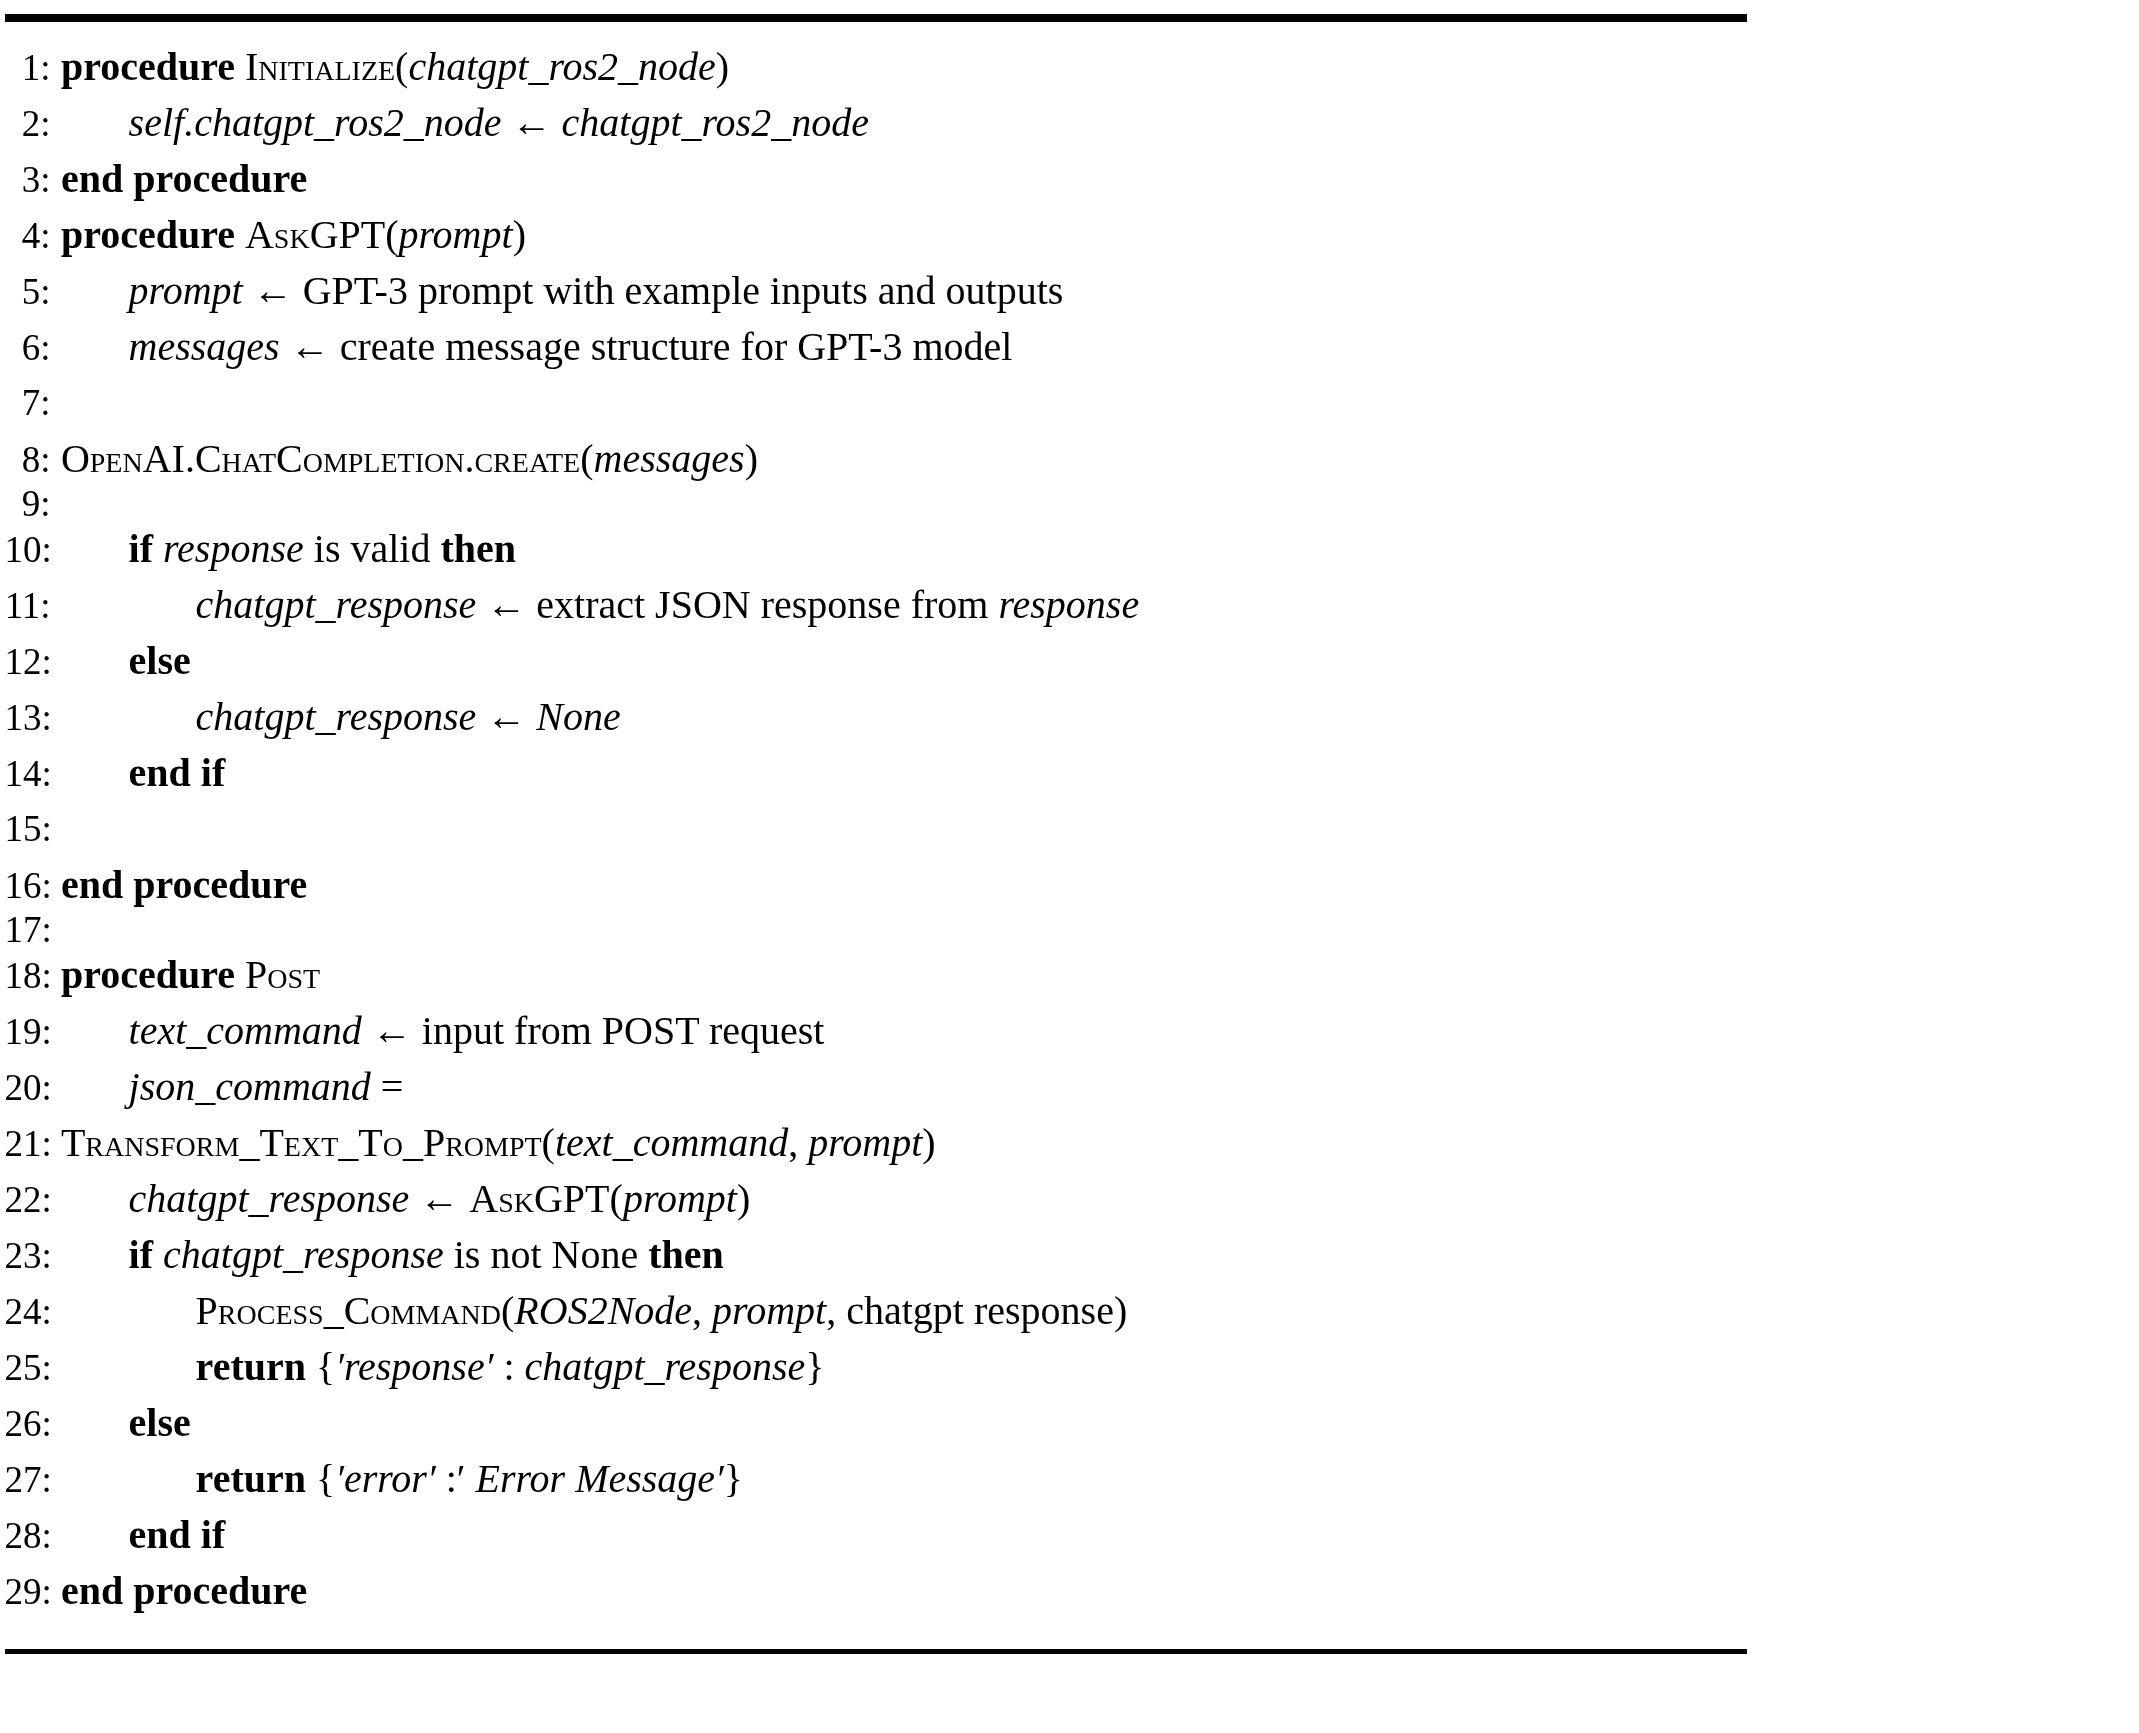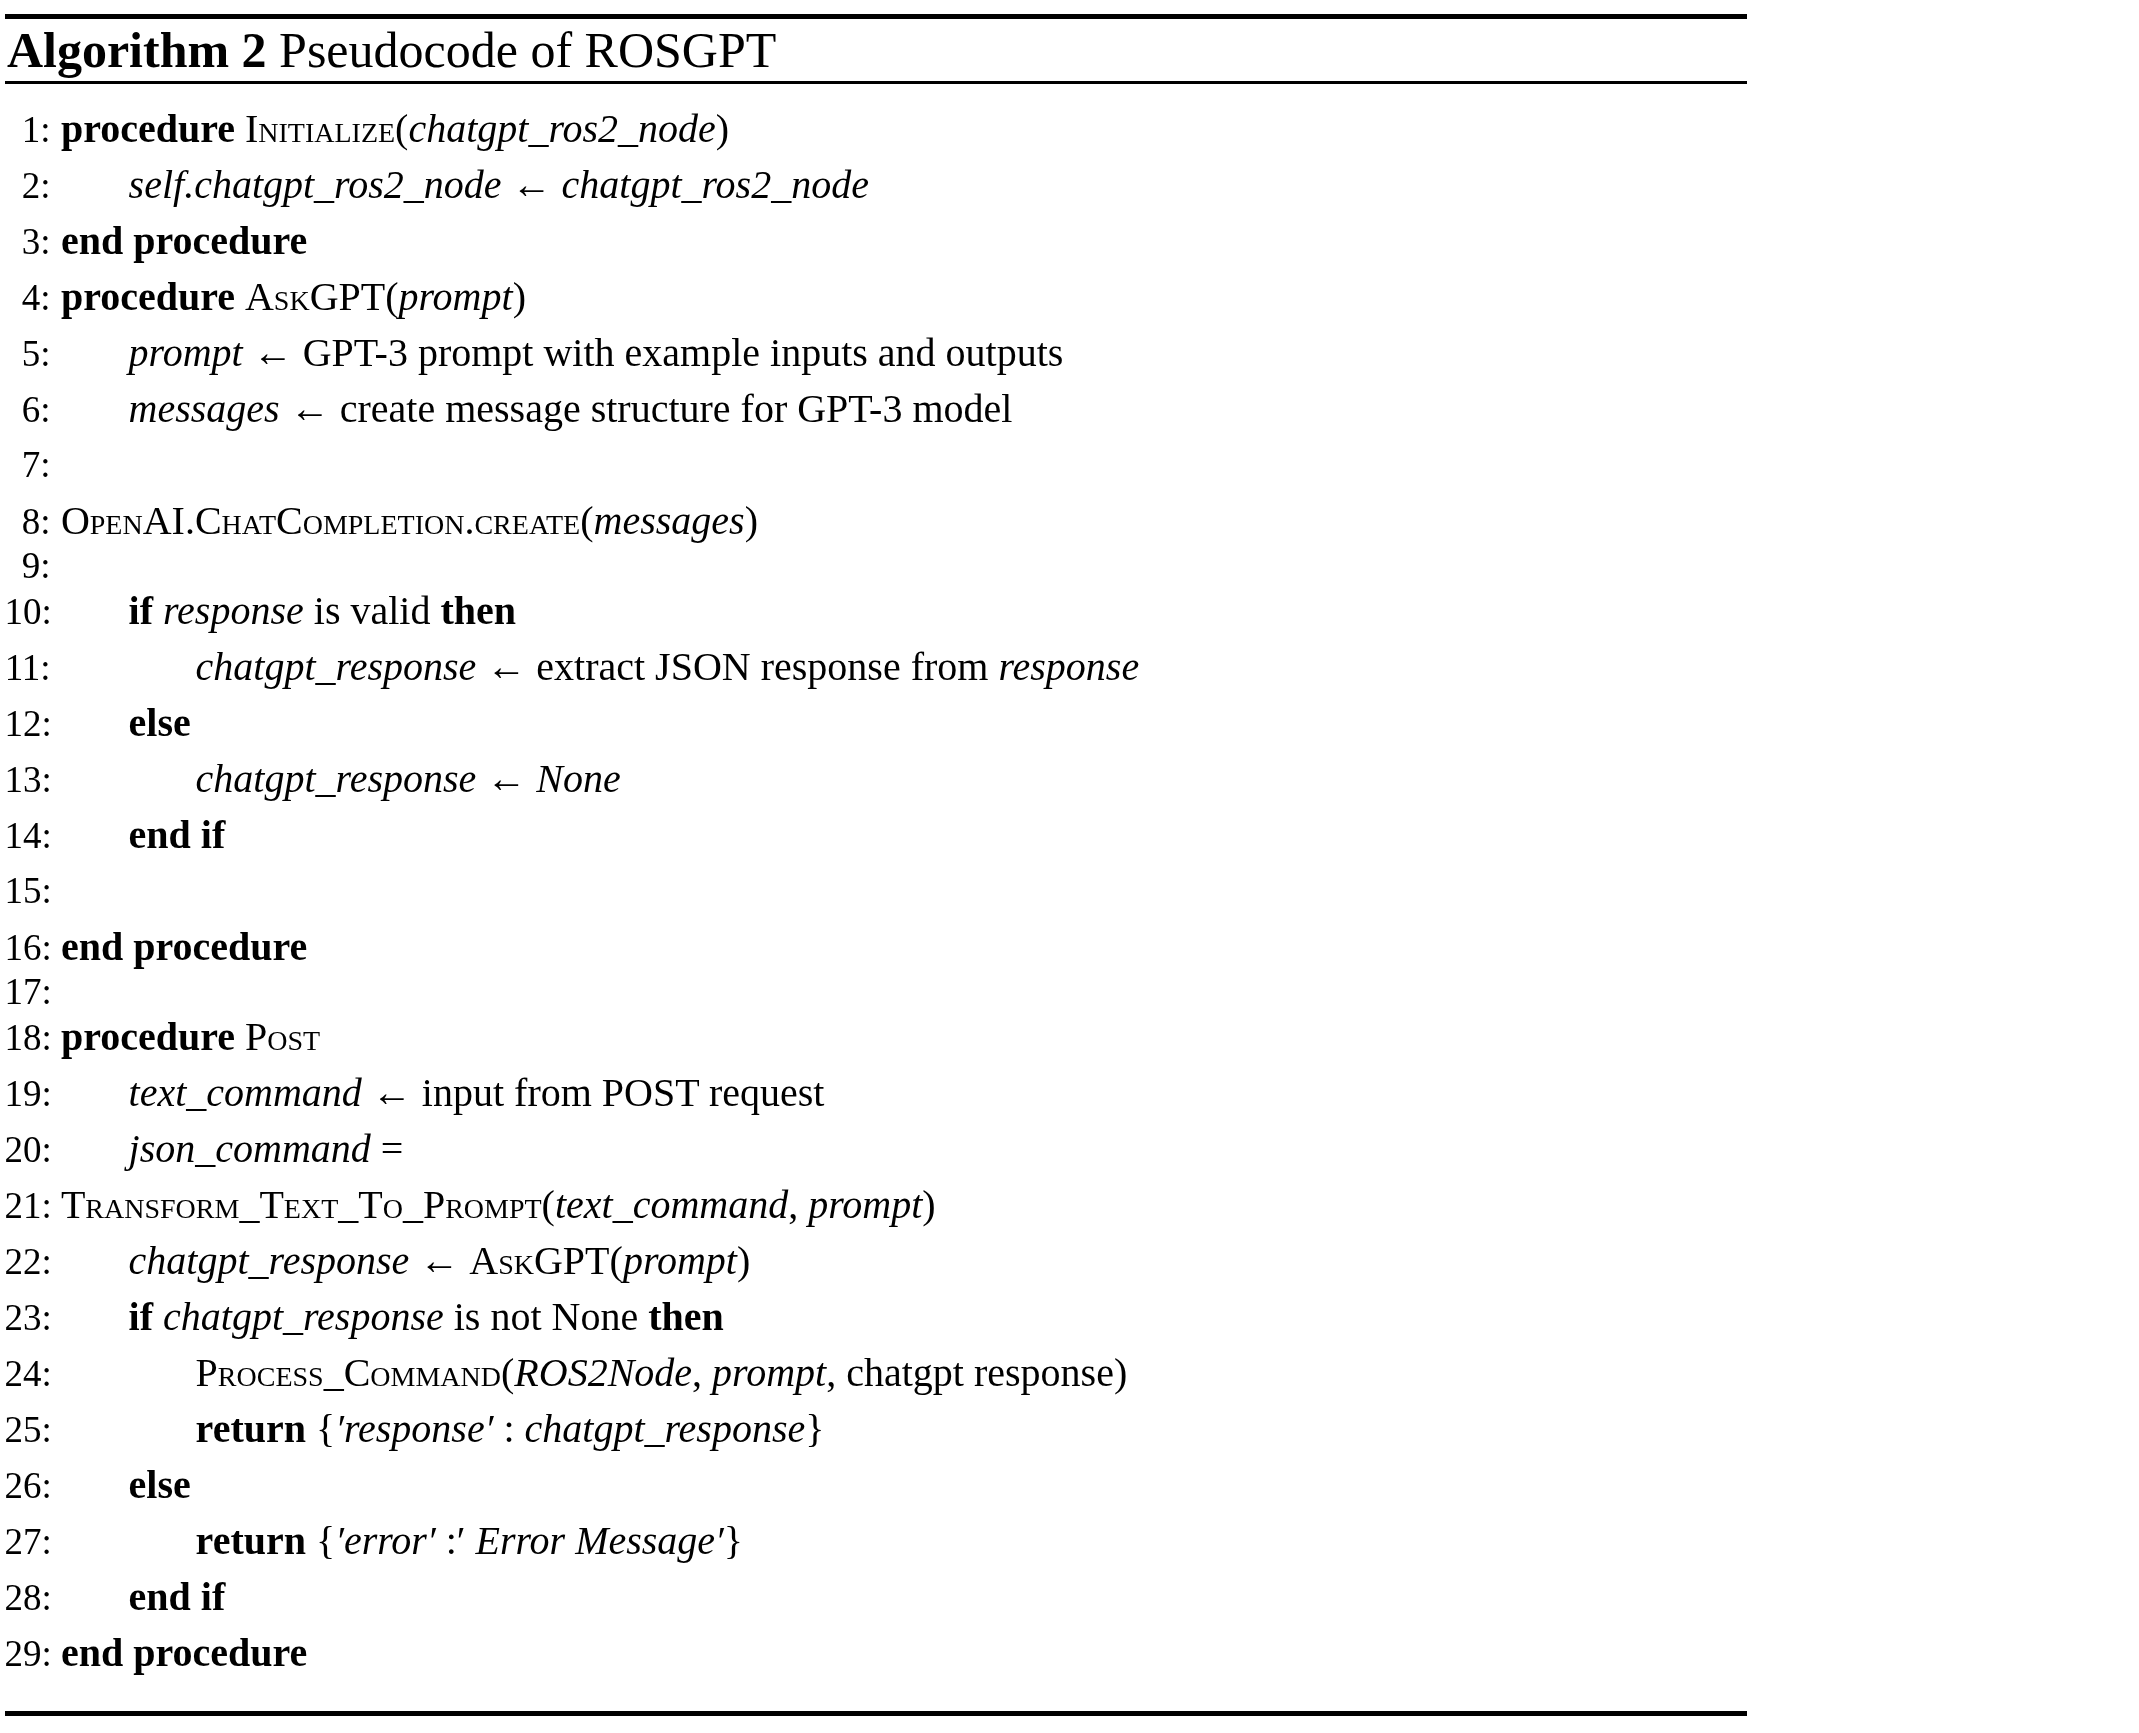--- a/index.html
+++ b/index.html
@@ -62,23 +62,20 @@
   .seg-kw { font-weight: bold; }
   .seg-var { font-style: italic; }
   .seg-sc { font-variant: small-caps; margin-top: 48px; }
   .seg-plain { font-style: normal; }
 </style>
 </head>
 <body>
 
 <div class="algo-box">
   <div class="rule rule-top"></div>
-  <div class="algo-title">
-    <span class="t-bold">Algorithm 2</span><span> </span><span>Pseudocode of ROSGPT</span>
-  </div>
   <div class="rule rule-mid"></div>
   <div class="algo-body">
       <div class="code-row">
     <span class="line-num">1:</span>
     <span class="line-content" style="padding-left: 10.3px;"><span class="seg-kw">procedure </span><span class="seg-sc">Initialize</span><span class="seg-plain">(</span><span class="seg-var">chatgpt_ros2_node</span><span class="seg-plain">)</span></span>
   </div>
       <div class="code-row">
     <span class="line-num">2:</span>
     <span class="line-content" style="padding-left: 78px;"><span class="seg-var">self.chatgpt_ros2_node</span><span class="seg-plain"> ← </span><span class="seg-var">chatgpt_ros2_node</span></span>
   </div>

